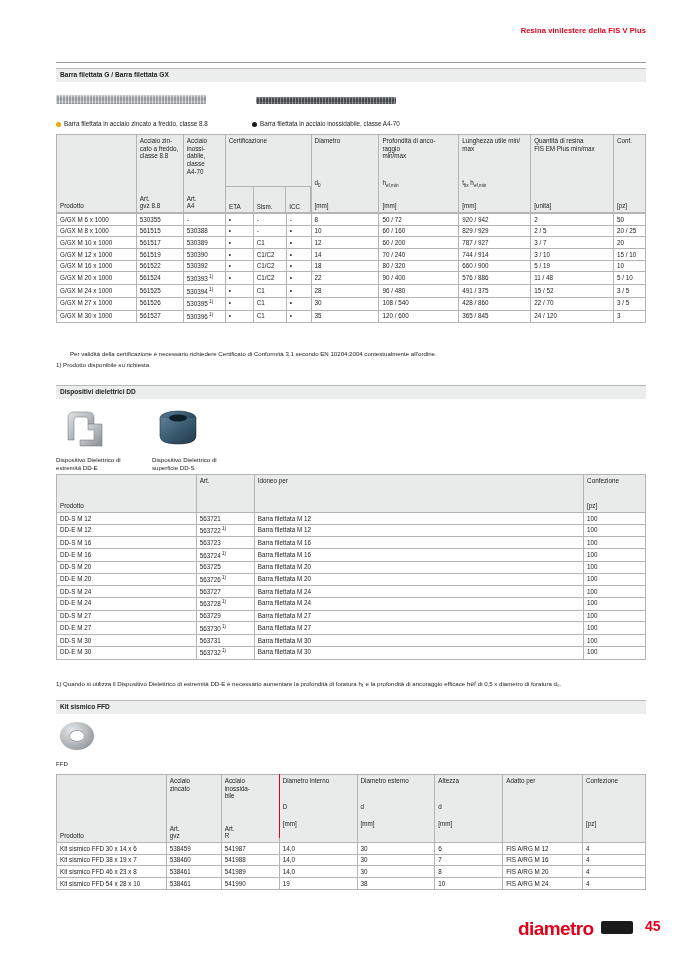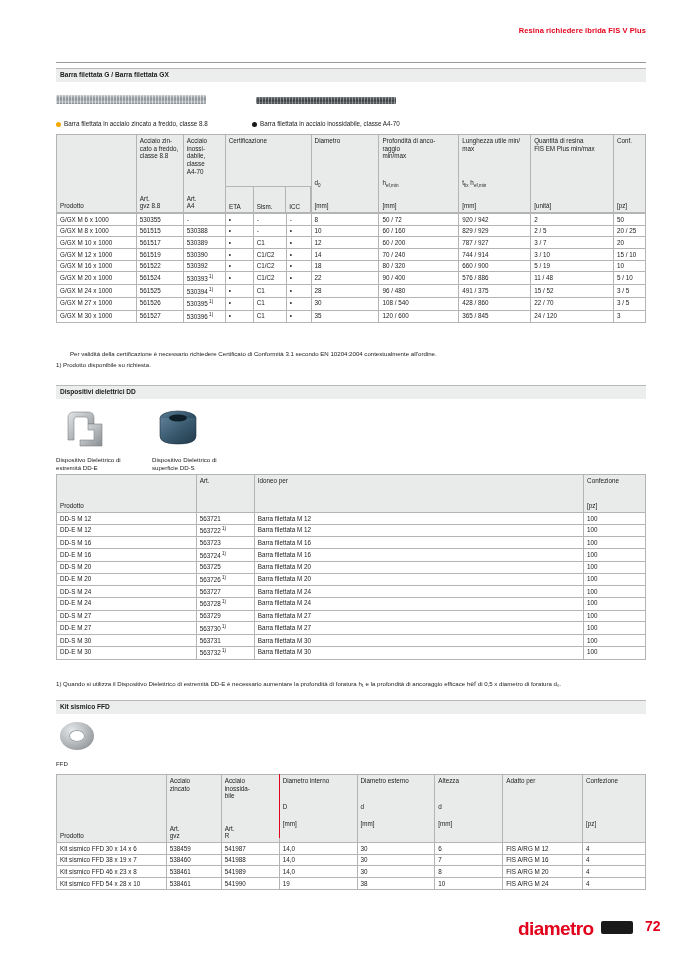--- a/index.html
+++ b/index.html
@@ -91,21 +91,21 @@
   .footer-badge span{
     display:block;color:#fff;font-size:6px;text-align:center;line-height:13px;letter-spacing:.4px;
   }
   .pageno{position:absolute;left:645px;top:918px;font-size:14px;font-weight:bold;color:#e2001a;}
 </style>
 </head>
 <body>
 
 <div class="page">
 
-  <div class="hdr">Resina richiedere ibrida FIS V Plus</div>
+  <div class="hdr">Resina vinilestere della FIS V Plus</div>
   <div class="hdr-rule"></div>
 
   <div class="sec-bar" style="left:56px;top:68px;width:590px;height:13px;"></div>
   <div class="sec-title" style="left:60px;top:71px;">Barra filettata G / Barra filettata GX</div>
 
   <div class="rod1"></div>
   <div class="rod2"></div>
 
   <div class="legend" style="left:56px;">
     <span class="bullet-y"></span><span>Barra filettata in acciaio zincato a freddo, classe 8.8</span>
@@ -560,15 +560,15 @@
         </tr>
       </tbody>
   </table>
 
   <div class="redline" style="left:279px;top:774px;height:64px;"></div>
 
   <div class="footer-logo">diametro</div>
   <div class="footer-badge">
       <span></span>
     </div>
-  <div class="pageno">72</div>
+  <div class="pageno">45</div>
 
 </div>
 
 </body></html>

